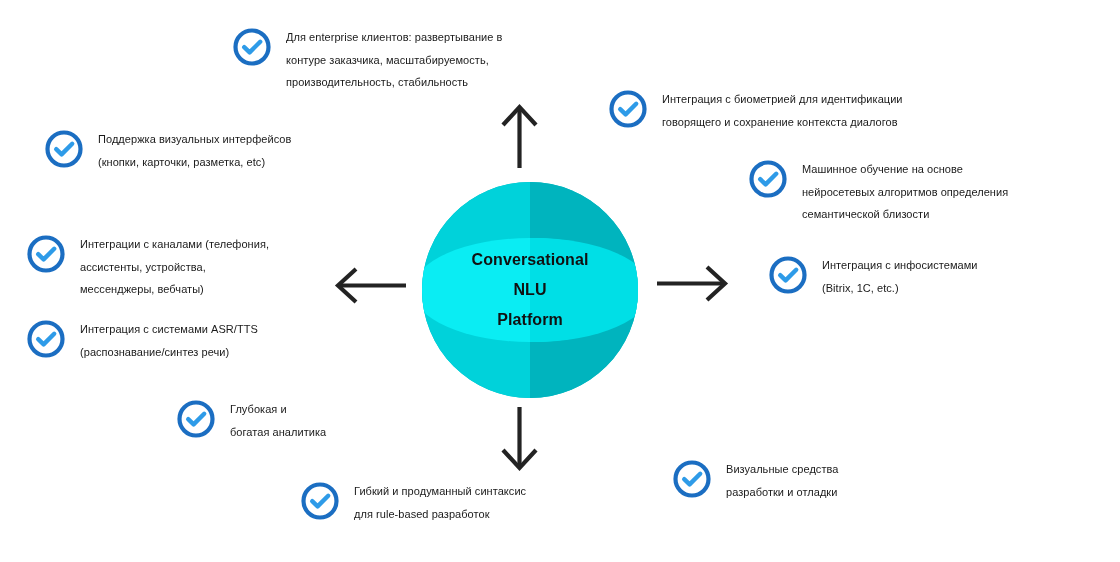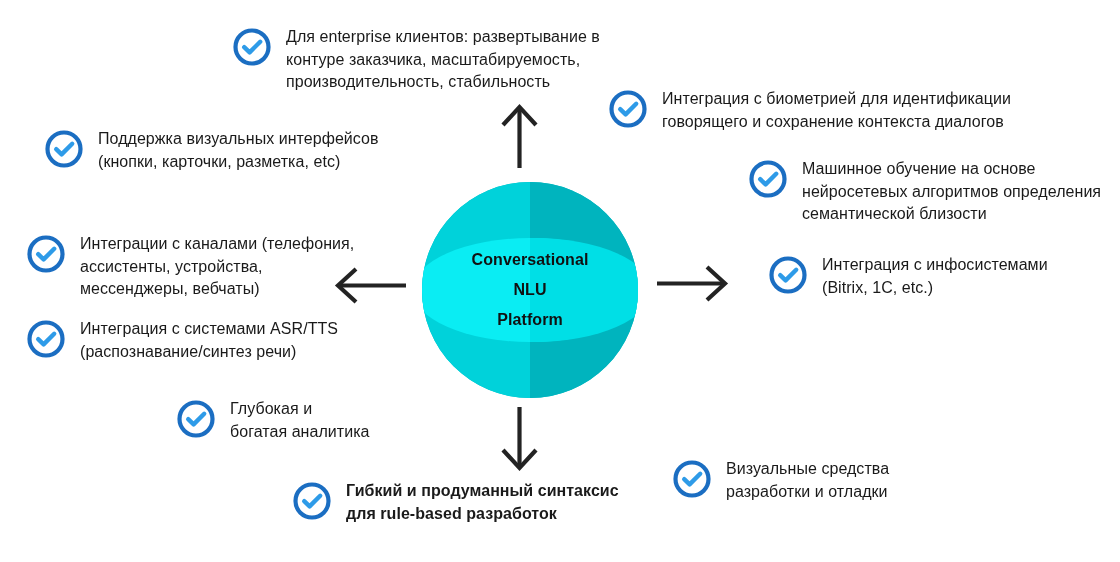--- a/index.html
+++ b/index.html
@@ -25,21 +25,21 @@
     align-items: flex-start;
   }
   .check-icon {
     flex: 0 0 auto;
     width: 40px;
     height: 40px;
     margin-top: 1px;
   }
   .feature-text {
     margin-left: 14px;
-    font-size: 16px;
+    font-size: 11px;
     line-height: 22.6px;
     color: #1a1a1a;
     white-space: pre-line;
     letter-spacing: 0.05px;
   }
 
   
   .sphere-wrap {
     position: absolute;
     left: 422px;
@@ -169,21 +169,21 @@
     <span class="check-icon">
       <svg viewBox="0 0 40 40" width="40" height="40" aria-hidden="true">
         <circle cx="20" cy="20" r="16.5" fill="none" stroke="#1b6ec2" stroke-width="4.2"></circle>
         <path d="M12.2 20.2 L17.6 25.4 L28.2 14.8" fill="none" stroke="#2e9be8" stroke-width="4.4" stroke-linecap="round" stroke-linejoin="round"></path>
       </svg>
     </span>
     <span class="feature-text">Визуальные средства
  разработки и отладки</span>
   </div>
 
-  <div class="feature" style="left:292px; top:480px; width:330px;font-weight:bold;">
+  <div class="feature" style="left:300px; top:480px; width:330px;">
     <span class="check-icon">
       <svg viewBox="0 0 40 40" width="40" height="40" aria-hidden="true">
         <circle cx="20" cy="20" r="16.5" fill="none" stroke="#1b6ec2" stroke-width="4.2"></circle>
         <path d="M12.2 20.2 L17.6 25.4 L28.2 14.8" fill="none" stroke="#2e9be8" stroke-width="4.4" stroke-linecap="round" stroke-linejoin="round"></path>
       </svg>
     </span>
     <span class="feature-text">Гибкий и продуманный синтаксис
 для rule-based разработок</span>
   </div>
 

